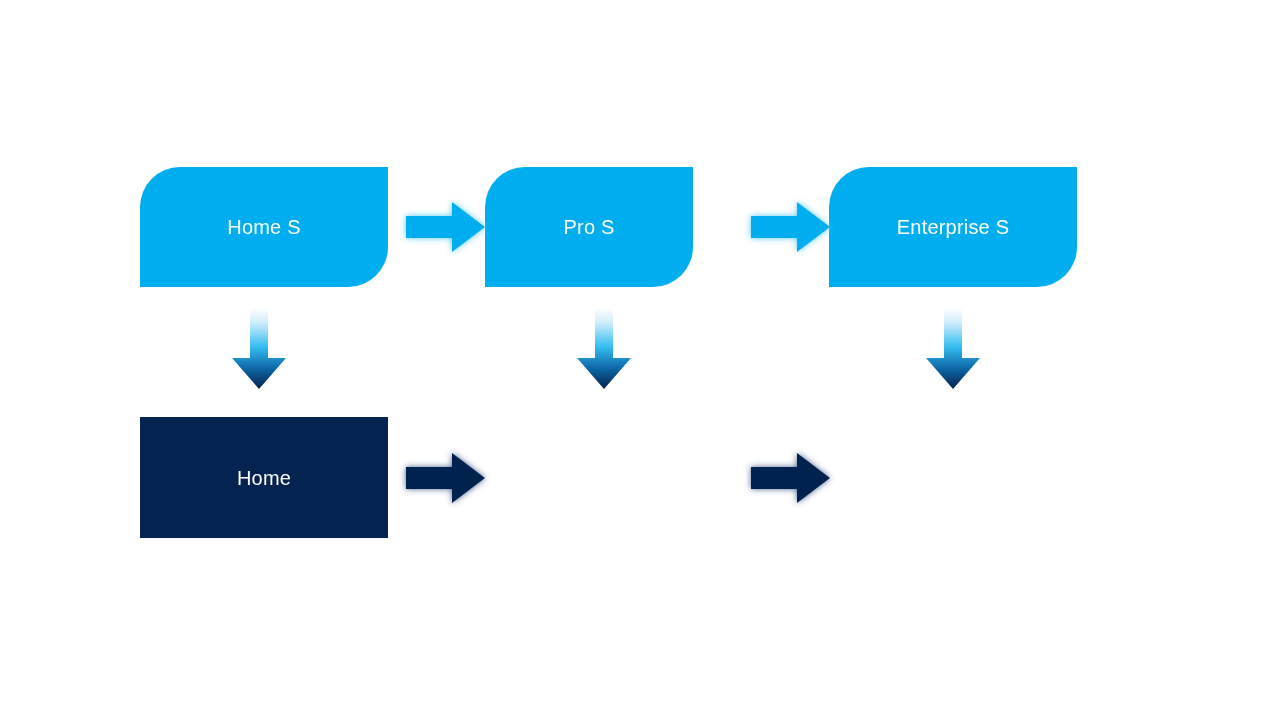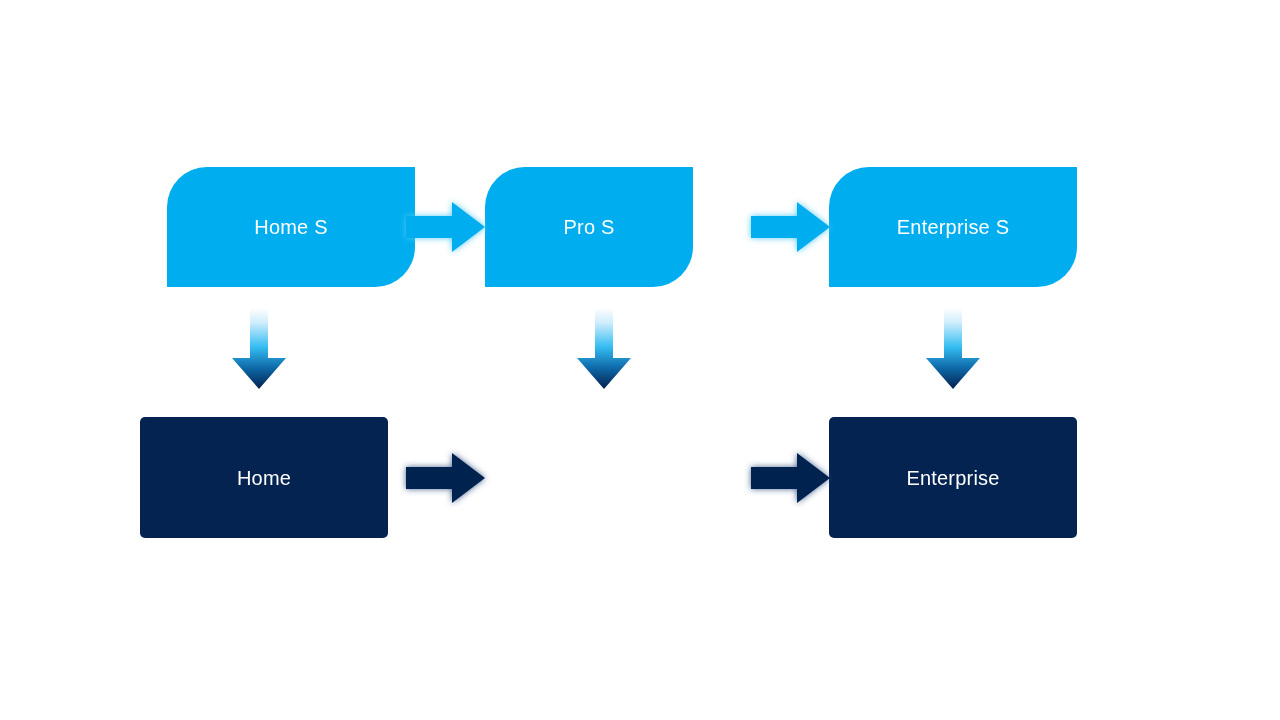--- a/index.html
+++ b/index.html
@@ -29,21 +29,21 @@
     letter-spacing: 0.2px;
     line-height: 1.2;
     user-select: none;
   }
   .node.top {
     background: #00AEEF;
     border-radius: 40px 0 40px 0;
   }
   .node.bottom {
     background: #052350;
-    border-radius: 5px;
+    border-radius: 0;
   }
   .node .label {
     pointer-events: none;
   }
 
   
   .h-arrow {
     position: absolute;
     width: 80px;
     height: 52px;
@@ -56,21 +56,21 @@
     width: 58px;
     height: 82px;
   }
   .v-arrow svg { display: block; width: 100%; height: 100%; }
 </style>
 </head>
 <body>
 
 <div id="stage" style="width: 1280px; height: 720px; background: rgb(255, 255, 255);">
 
-  <div class="node top" id="node-home-s" style="left: 140px; top: 167px; width: 248px; height: 120px; margin-left: 27px;">
+  <div class="node top" id="node-home-s" style="left: 140px; top: 167px; width: 248px; height: 120px;">
     <span class="label">Home S</span>
   </div>
 
   <div class="node top" id="node-pro-s" style="left: 485px; top: 167px; width: 208px; height: 120px;">
     <span class="label">Pro S</span>
   </div>
 
   <div class="node top" id="node-enterprise-s" style="left: 829px; top: 167px; width: 248px; height: 120px; text-align: center;">
     <span class="label">Enterprise S</span>
   </div>
@@ -140,23 +140,20 @@
       </defs>
       <path d="M20,0 L38,0 L38,50 L56,50 L29,81 L2,50 L20,50 Z" fill="url(#vgrad3)"></path>
     </svg>
   </div>
 
   <div class="node bottom" id="node-home" style="left: 140px; top: 417px; width: 248px; height: 121px;">
     <span class="label">Home</span>
   </div>
 
 
-  <div class="node bottom" id="node-enterprise" style="left: 829px; top: 417px; width: 248px; height: 121px;">
-    <span class="label">Enterprise</span>
-  </div>
 
   <div class="h-arrow" id="arrow-home-to-pro" style="left: 406px; top: 452px;">
     <svg viewBox="0 0 80 52" xmlns="http://www.w3.org/2000/svg">
       <defs>
         <filter id="glowDark1" x="-40%" y="-40%" width="180%" height="180%">
           <feDropShadow dx="0" dy="0" stdDeviation="3.2" flood-color="#2B4C7E" flood-opacity="0.85"></feDropShadow>
         </filter>
       </defs>
       <path d="M0,15 L46,15 L46,1 L79,26 L46,51 L46,37 L0,37 Z" fill="#052350" filter="url(#glowDark1)"></path>
     </svg>

